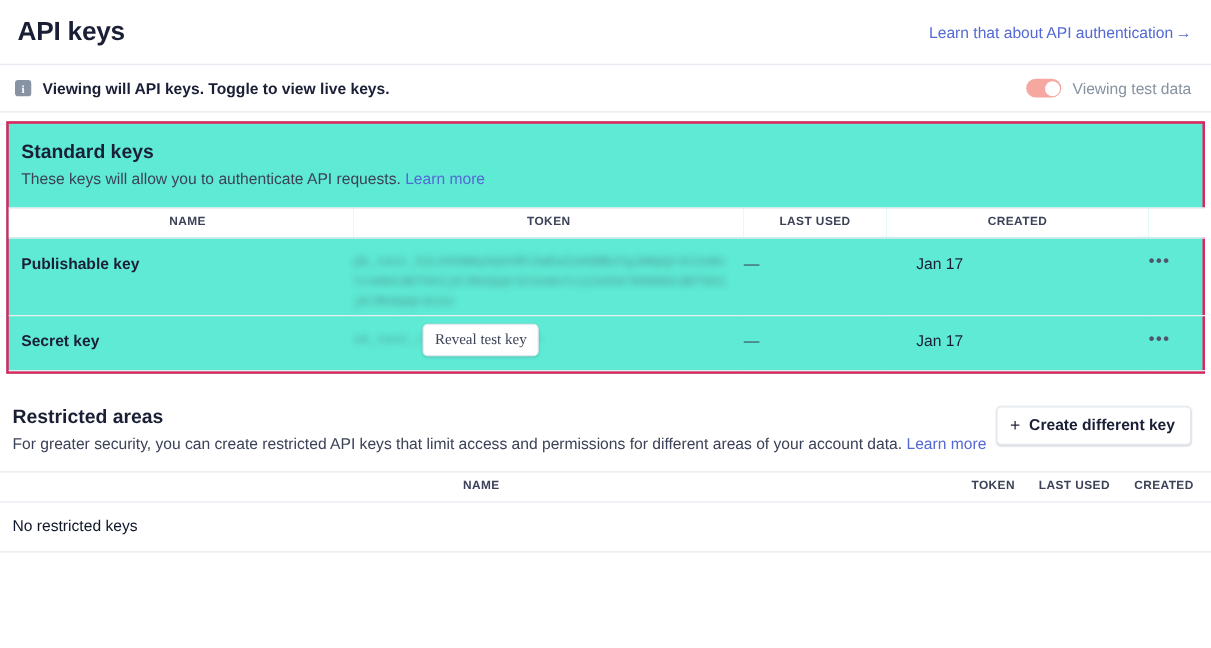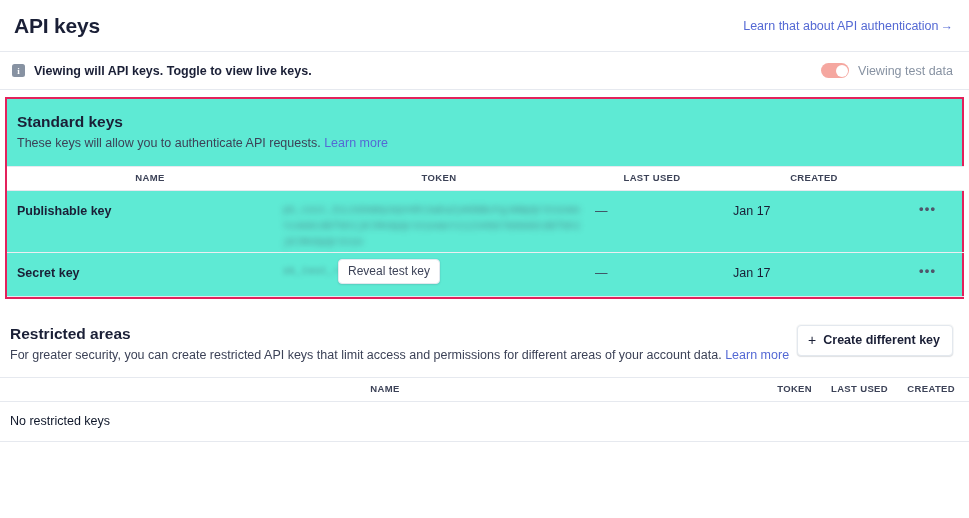--- a/index.html
+++ b/index.html
@@ -212,21 +212,21 @@
     top: 6px;
     background: #ffffff;
     border: 1px solid #e3e8ee;
     border-radius: 4px;
     box-shadow: 0 1px 2px rgba(60,66,87,0.13), 0 0 0 1px rgba(60,66,87,0.03);
     font-size: 12px;
     font-weight: 500;
     color: #3c4257;
     padding: 4px 9px 5px 9px;
     cursor: pointer;
-    font-family: Liberation Sans, sans-serif;
+    font-family: Liberation Serif, serif;
     white-space: nowrap;
   }
 
   .menu-dots {
     display: inline-block;
     color: #4f566b;
     font-size: 13px;
     letter-spacing: 1.2px;
     cursor: pointer;
     padding-top: 11px;

